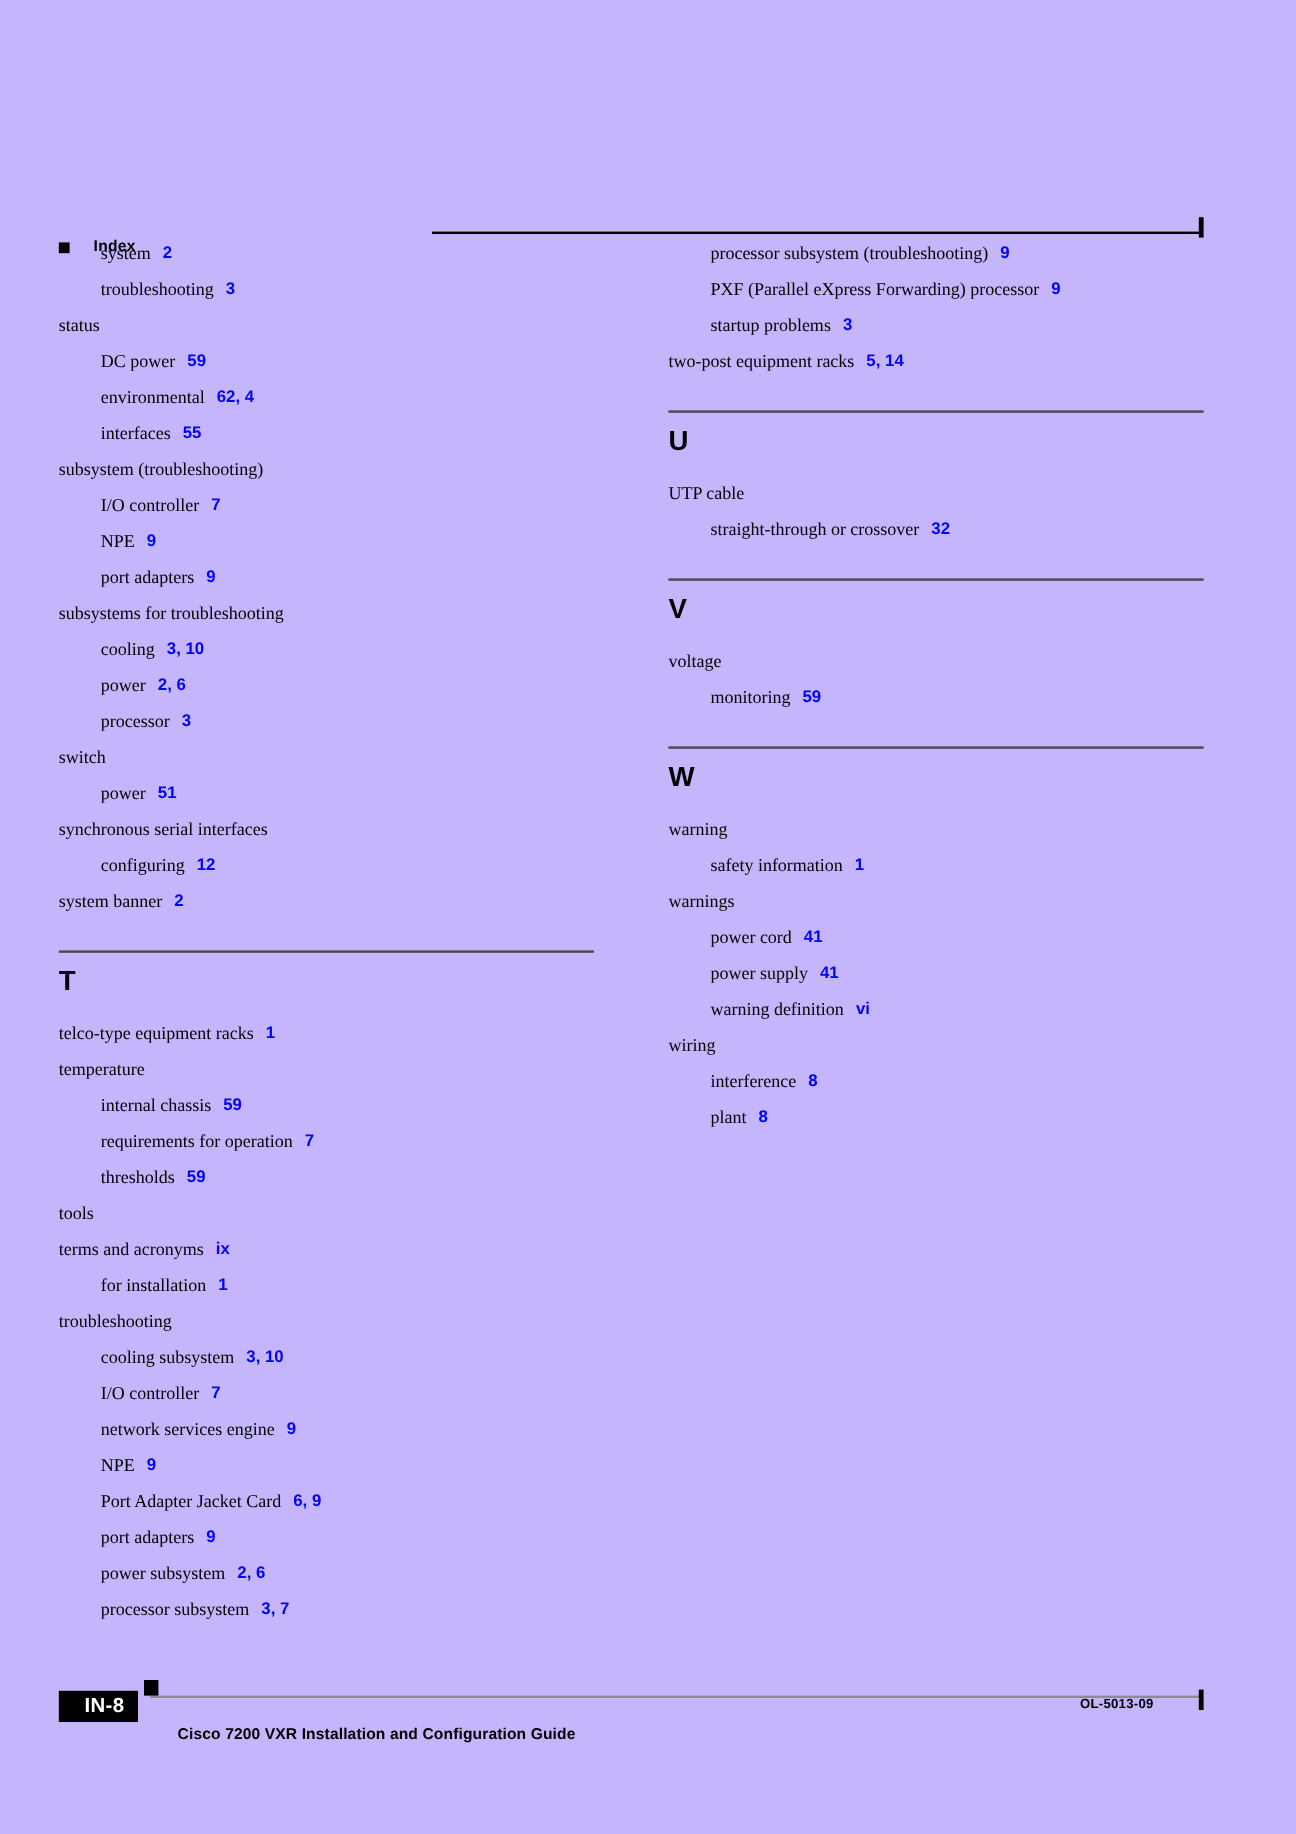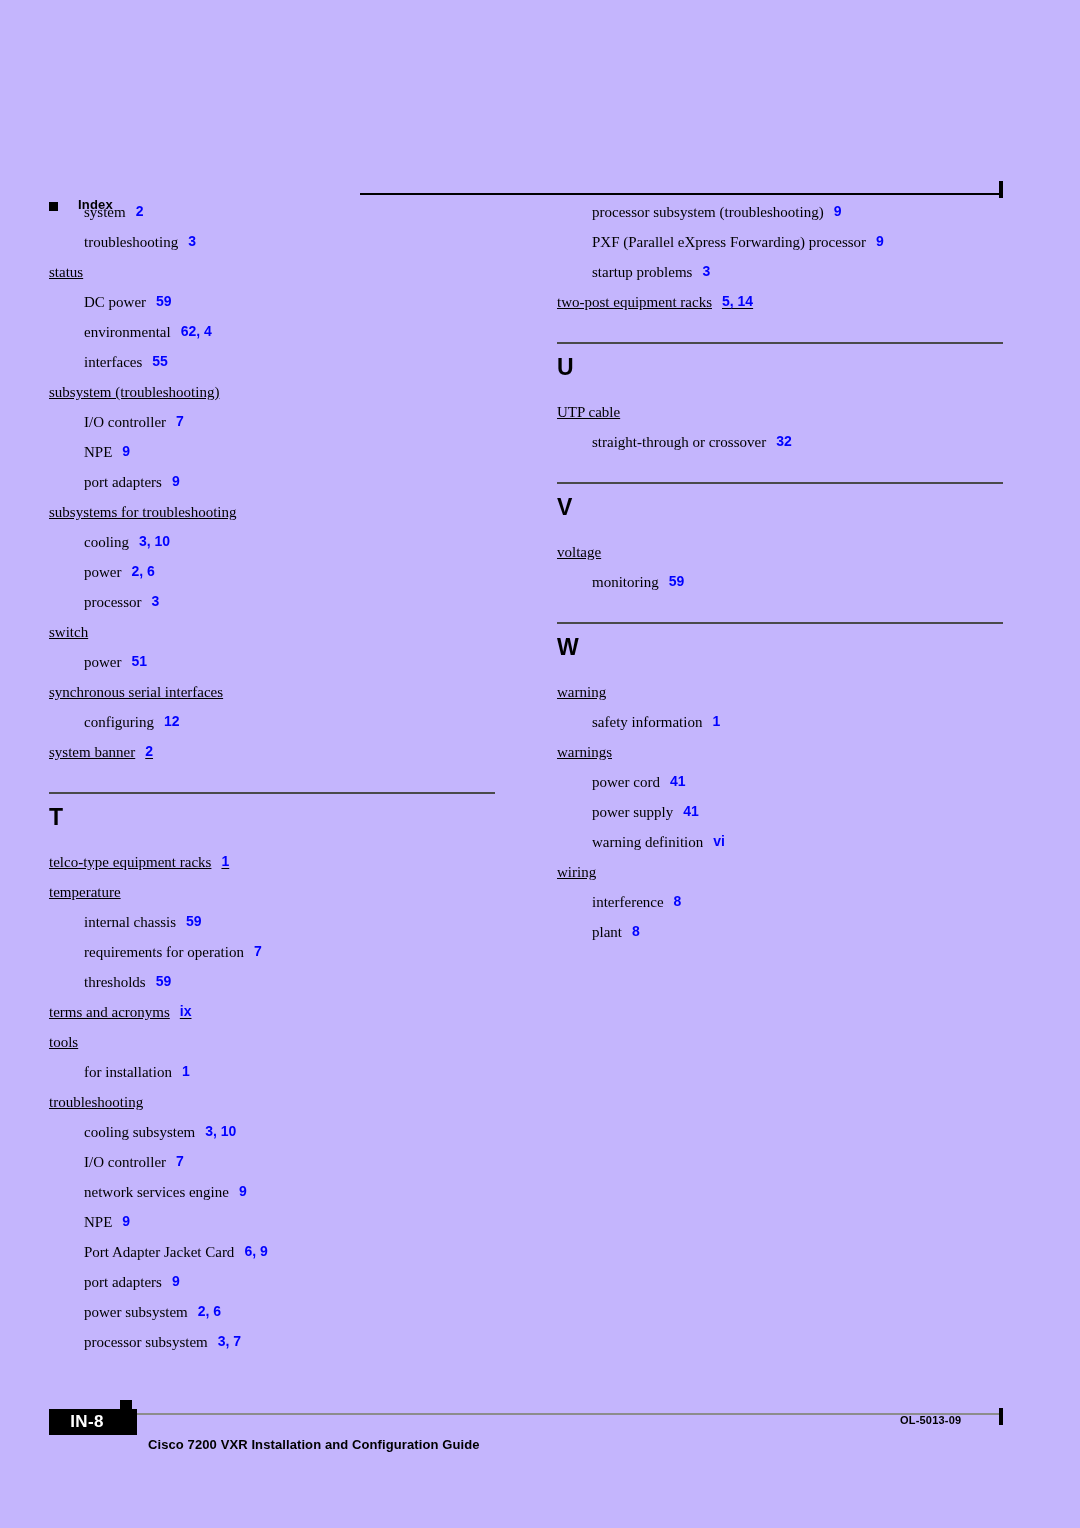--- a/index.html
+++ b/index.html
@@ -69,21 +69,21 @@
   .col-right { left: 557px; }
 
   .entry {
     position: relative;
     height: 30px;
     line-height: 30px;
     font-size: 19px;
     color: #000000;
     white-space: nowrap;
   }
-  .entry.lvl1 { padding-left: 0px; text-decoration: underline; }
+  .entry.lvl1 { padding-left: 0px; }
   .entry.lvl2 { padding-left: 35px; }
 
   .entry .term {
     font-family: "Liberation Serif", serif;
     font-size: 15px;
     color: #000000;
   }
   .entry .pages {
     font-family: "Liberation Sans", sans-serif;
     font-weight: bold;
@@ -127,21 +127,21 @@
     left: 120px;
     top: 1400px;
     width: 12px;
     height: 13px;
     background: #000000;
   }
   .footer-box {
     position: absolute;
     left: 49px;
     top: 1409px;
-    width: 88px;
+    width: 66px;
     height: 26px;
     background: #000000;
   }
   .footer-box-label {
     position: absolute;
     left: 0;
     top: 0;
     width: 76px;
     height: 26px;
     line-height: 26px;
@@ -215,22 +215,22 @@
       <div class="entry lvl1"><span class="term">system banner</span><span class="pages">2</span></div>
       <div class="section-gap-top"></div>
       <div class="section-rule"></div>
       <div class="section-letter">T</div>
       <div class="section-gap-bottom"></div>
       <div class="entry lvl1"><span class="term">telco-type equipment racks</span><span class="pages">1</span></div>
       <div class="entry lvl1"><span class="term">temperature</span></div>
       <div class="entry lvl2"><span class="term">internal chassis</span><span class="pages">59</span></div>
       <div class="entry lvl2"><span class="term">requirements for operation</span><span class="pages">7</span></div>
       <div class="entry lvl2"><span class="term">thresholds</span><span class="pages">59</span></div>
+      <div class="entry lvl1"><span class="term">tools</span></div>
       <div class="entry lvl1"><span class="term">terms and acronyms</span><span class="pages">ix</span></div>
-      <div class="entry lvl1"><span class="term">tools</span></div>
       <div class="entry lvl2"><span class="term">for installation</span><span class="pages">1</span></div>
       <div class="entry lvl1"><span class="term">troubleshooting</span></div>
       <div class="entry lvl2"><span class="term">cooling subsystem</span><span class="pages">3, 10</span></div>
       <div class="entry lvl2"><span class="term">I/O controller</span><span class="pages">7</span></div>
       <div class="entry lvl2"><span class="term">network services engine</span><span class="pages">9</span></div>
       <div class="entry lvl2"><span class="term">NPE</span><span class="pages">9</span></div>
       <div class="entry lvl2"><span class="term">Port Adapter Jacket Card</span><span class="pages">6, 9</span></div>
       <div class="entry lvl2"><span class="term">port adapters</span><span class="pages">9</span></div>
       <div class="entry lvl2"><span class="term">power subsystem</span><span class="pages">2, 6</span></div>
       <div class="entry lvl2"><span class="term">processor subsystem</span><span class="pages">3, 7</span></div>

